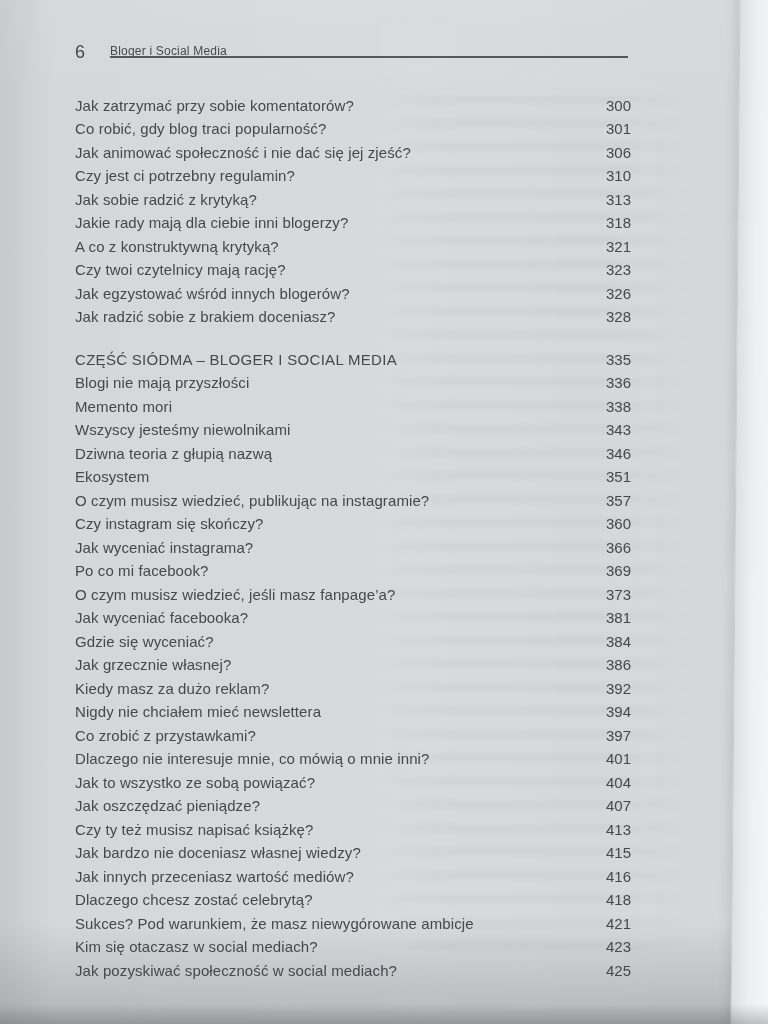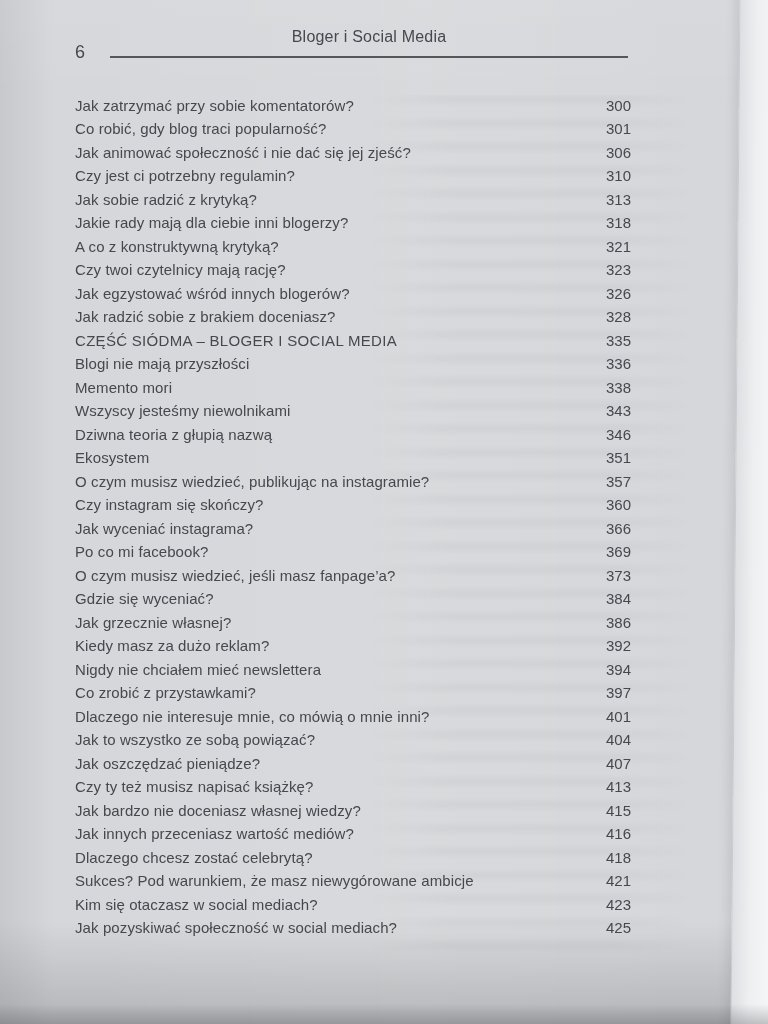--- a/index.html
+++ b/index.html
@@ -61,43 +61,44 @@
   .folio {
     position: absolute;
     left: 75px;
     top: 42px;
     font-size: 18px;
     color: var(--ink);
   }
   .running-title {
     position: absolute;
     left: 110px;
-    top: 28px;
+    top: 44px;
     width: 518px;
-    text-align: center;
-    font-size: 16px;
+    text-align: left;
+    font-size: 12px;
     letter-spacing: 0.2px;
     color: var(--ink);
   }
   .header-rule {
     position: absolute;
     left: 110px;
     top: 56px;
     width: 518px;
     height: 2px;
     background: #54575c;
   }
   
   .toc {
     position: absolute;
     left: 75px;
     top: 90px;
     width: 556px;
   }
   .toc-section + .toc-section {
+    margin-top: 19px;
   }
   .toc-row {
     display: flex;
     justify-content: space-between;
     align-items: flex-end;
     height: 23.5px;
     font-size: 15px;
     color: var(--ink);
   }
   .toc-row .title {
@@ -206,20 +207,24 @@
   </div>
         <div class="toc-row">
     <span class="title">Po co mi facebook?</span>
     <span class="pg">369</span>
   </div>
         <div class="toc-row">
     <span class="title">O czym musisz wiedzieć, jeśli masz fanpage’a?</span>
     <span class="pg">373</span>
   </div>
         <div class="toc-row">
+    <span class="title">Jak wyceniać facebooka?</span>
+    <span class="pg">381</span>
+  </div>
+        <div class="toc-row">
     <span class="title">Gdzie się wyceniać?</span>
     <span class="pg">384</span>
   </div>
         <div class="toc-row">
     <span class="title">Jak grzecznie własnej?</span>
     <span class="pg">386</span>
   </div>
         <div class="toc-row">
     <span class="title">Kiedy masz za dużo reklam?</span>
     <span class="pg">392</span>

